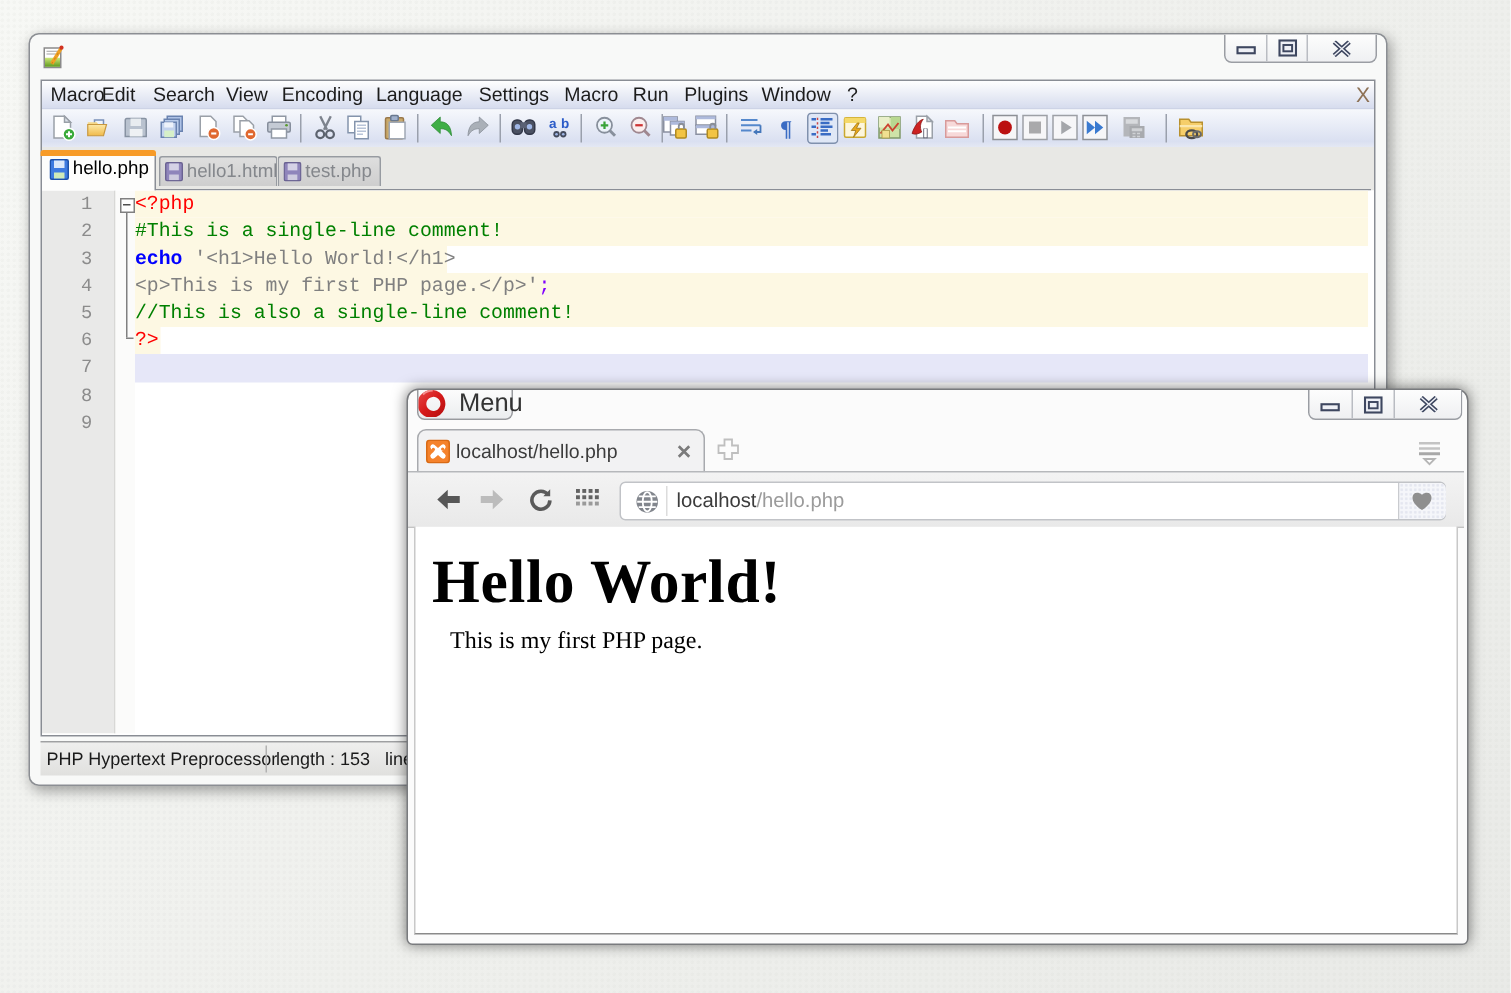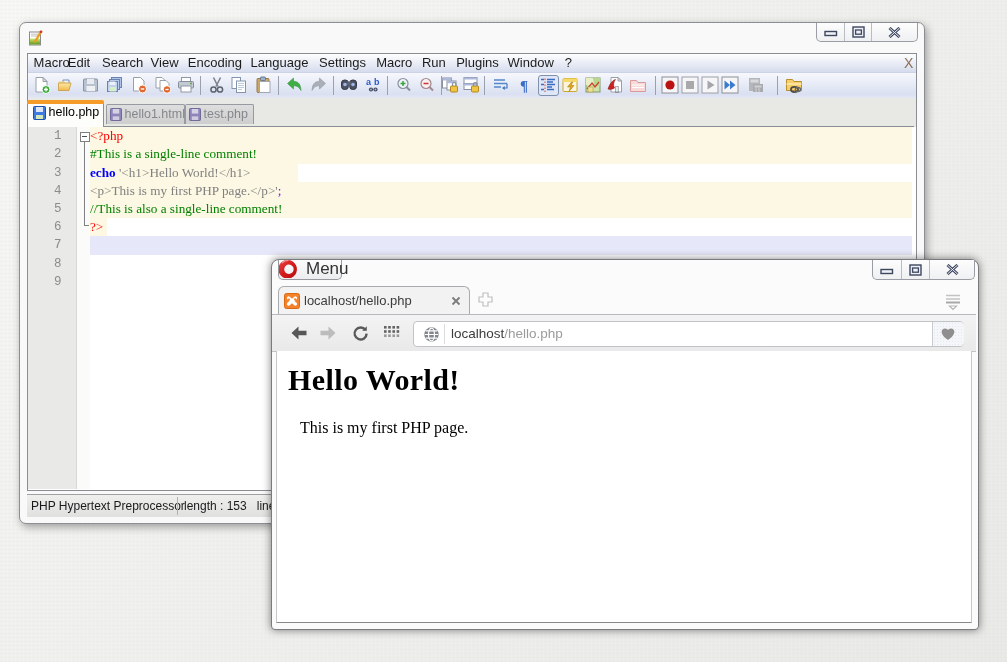--- a/index.html
+++ b/index.html
@@ -31,21 +31,21 @@
   background:linear-gradient(#f6f8fc,#dae0f1 85%,#e4e8f4);}
 .tsep{position:absolute;top:3px;width:1px;height:19px;background:#9aa0ac;}
 .ti{position:absolute;top:3px;width:18px;height:18px;}
 #tabbar{position:absolute;left:0;top:44px;width:888px;height:29px;background:#e8e8e5;}
 #editor{position:absolute;left:0;top:73px;width:888px;height:362px;background:#fff;overflow:hidden;}
 #nummargin{position:absolute;left:0;top:0;width:48px;height:362px;background:#e9e9e8;border-right:1px solid #d8d8d6;}
 #foldmargin{position:absolute;left:49px;top:0;width:13px;height:362px;background:#fbfbfa;}
 .lnum{position:absolute;left:0;width:33.5px;text-align:right;color:#8c8c8c;
   font-family:"Liberation Mono",monospace;font-size:12.5px;line-height:18.2px;height:18.2px;}
 .cl{position:absolute;left:62px;width:825px;height:18.2px;line-height:18.6px;
-  font-family:Liberation Serif, serif;font-size:13.2px;white-space:pre;}
+  font-family:Liberation Mono, monospace;font-size:13.2px;white-space:pre;}
 .red{color:#ff0000;}.grn{color:#008000;}.blu{color:#0000ff;font-weight:bold;}
 .gry{color:#808080;}.vio{color:#8000ff;}
 #statusbar{position:absolute;left:7px;top:471px;width:890px;height:22px;
   background:linear-gradient(#efefee,#e0e0de);border-top:1px solid #9fa0a2;
   font-size:12px;color:#1a1a1a;}
 
 #opera{position:absolute;left:271px;top:259px;width:706px;height:369px;
   border:1px solid #797b7e;border-radius:8px 8px 4px 4px;background:#fbfbfb;
   box-shadow:0 0 9px rgba(0,0,0,0.5);}
 #omenu{position:absolute;left:6px;top:0;width:62px;height:19px;
@@ -57,21 +57,21 @@
   background:#f2f2f3;}
 #otoolbar{position:absolute;left:0;top:54px;width:704px;height:36px;
   background:linear-gradient(#f3f3f3,#e9e9e9);
   border-top:1px solid #b6b8bb;border-bottom:1px solid #c3c3c3;}
 #oaddr{position:absolute;left:141px;top:6px;width:549px;height:24px;
   border:1px solid #c1c3c7;border-radius:4px;background:#fff;}
 #ocontent{position:absolute;left:4px;top:91px;width:694px;height:271px;
   background:#fff;border-left:1px solid #c8c8c8;border-right:1px solid #c8c8c8;
   border-bottom:1px solid #8a8a8a;}
 #ocontent h1{position:absolute;left:11px;top:12px;margin:0;
-  font-family:"Liberation Serif",serif;font-size:30px;color:#000;letter-spacing:0.4px;}
+  font-family:"Liberation Serif",serif;font-size:41px;color:#000;letter-spacing:0.4px;}
 #ocontent p{position:absolute;left:23px;top:68px;margin:0;
   font-family:"Liberation Serif",serif;font-size:16px;color:#000;}
 </style>
 </head>
 <body>
 
 <div id="npp">
   <svg class="abs" style="left:8px;top:7px;" width="16" height="16" viewBox="0 0 16 16">
     <rect x="1.5" y="2" width="11" height="13" fill="#fff" stroke="#8a8a8a" stroke-width="1"></rect>
     <rect x="2" y="8.5" width="10" height="6" fill="url(#gg)"></rect>

